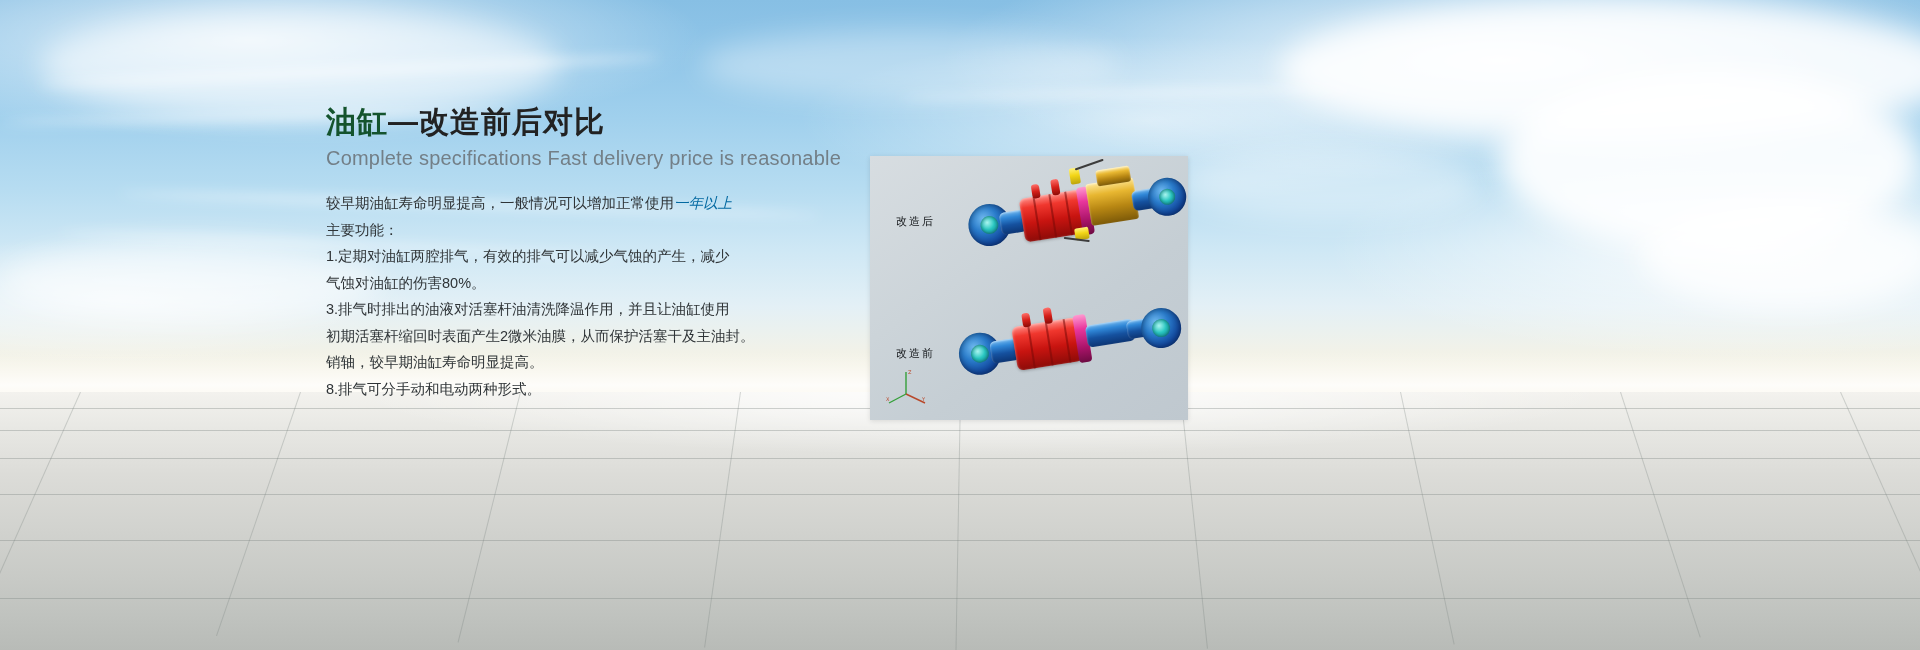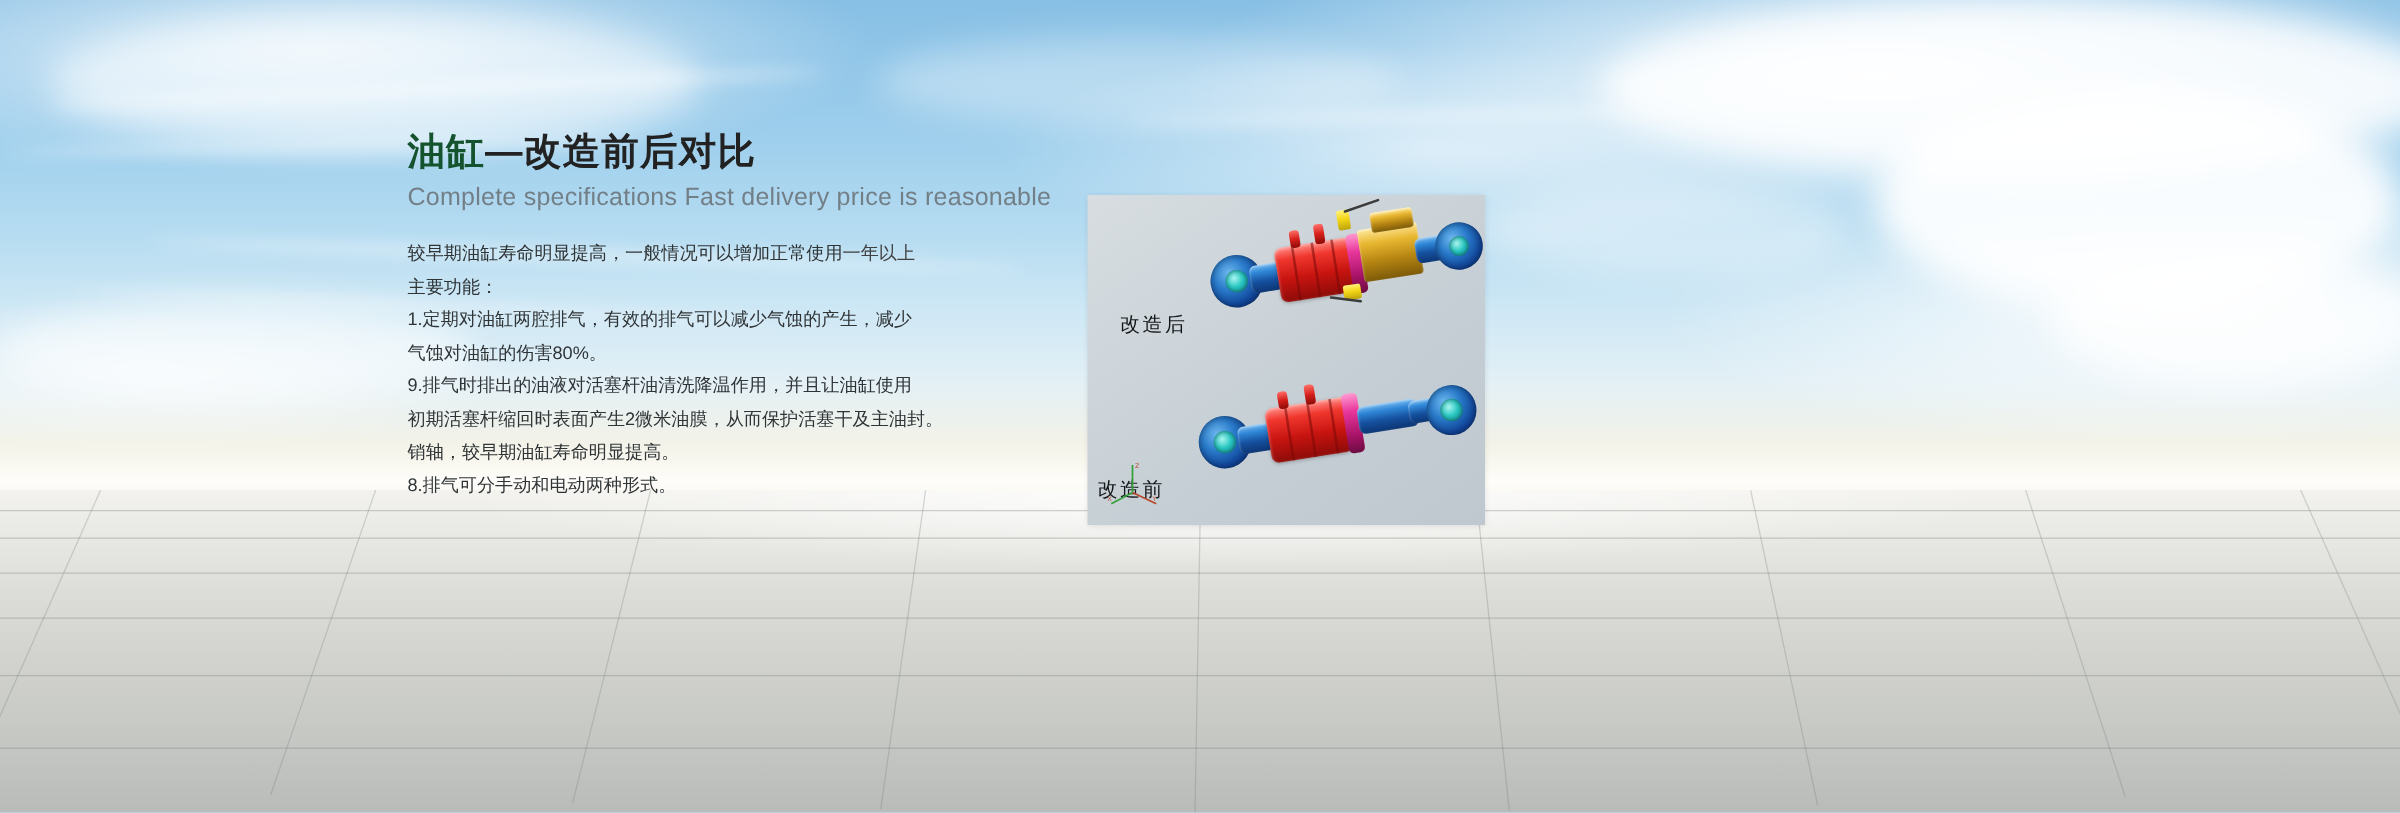--- a/index.html
+++ b/index.html
@@ -133,44 +133,43 @@
   }
   .body-list {
     margin-top: 22px;
   }
   .body-line {
     font-size: 14.5px;
     line-height: 26.5px;
     color: #2f3437;
     white-space: nowrap;
   }
-  .body-line .hl { color: #404040; }
+  .body-line .hl { color: #0369a1; font-style: italic; }
 
   
   .panel {
     position: absolute;
     left: 870px;
     top: 156px;
     width: 318px;
     height: 264px;
     background: linear-gradient(145deg, #d7dde1 0%, #ccd4d9 38%, #c5ced4 62%, #bfc8cf 100%);
     box-shadow: 0 1px 5px rgba(0,0,0,0.12);
     overflow: hidden;
   }
   .panel-label {
     position: absolute;
     font-family: "DejaVu Serif", "Liberation Serif", serif;
-    font-size: 16px;
+    font-size: 11px;
     color: #14171a;
     letter-spacing: 2px;
     white-space: nowrap;
-    margin-top: 36px;
   }
   .label-after  { left: 26px; top: 58px; }
-  .label-before { left: 8px; top: 190px; }
+  .label-before { left: 26px; top: 190px; }
 
   
   .axis-glyph { position: absolute; left: 16px; top: 212px; width: 42px; height: 38px; }
 
   
   .assembly { position: absolute; }
   .asm-after  { left: 96px; top: 12px;  width: 226px; height: 120px; transform: rotate(-9deg); }
   .asm-before { left: 88px; top: 138px; width: 232px; height: 118px; transform: rotate(-9deg); }
 
   .eye {
@@ -283,21 +282,21 @@
 
     <div class="subtitle">Complete specifications Fast delivery price is reasonable</div>
 
     <div class="body-list">
       <div class="body-line">
         <span>较早期油缸寿命明显提高，一般情况可以增加正常使用</span><span class="hl">一年以上</span>
       </div>
       <div class="body-line">主要功能：</div>
       <div class="body-line">1.定期对油缸两腔排气，有效的排气可以减少气蚀的产生，减少</div>
       <div class="body-line">气蚀对油缸的伤害80%。</div>
-      <div class="body-line">9.排气时排出的油液对活塞杆油清洗降温作用，并且让油缸使用</div>
+      <div class="body-line">3.排气时排出的油液对活塞杆油清洗降温作用，并且让油缸使用</div>
       <div class="body-line">初期活塞杆缩回时表面产生2微米油膜，从而保护活塞干及主油封。</div>
       <div class="body-line">销轴，较早期油缸寿命明显提高。</div>
       <div class="body-line">8.排气可分手动和电动两种形式。</div>
     </div>
   </div>
 
   <div class="panel">
 
     <div class="panel-label label-after">改造后</div>
     <div class="panel-label label-before">改造前</div>

